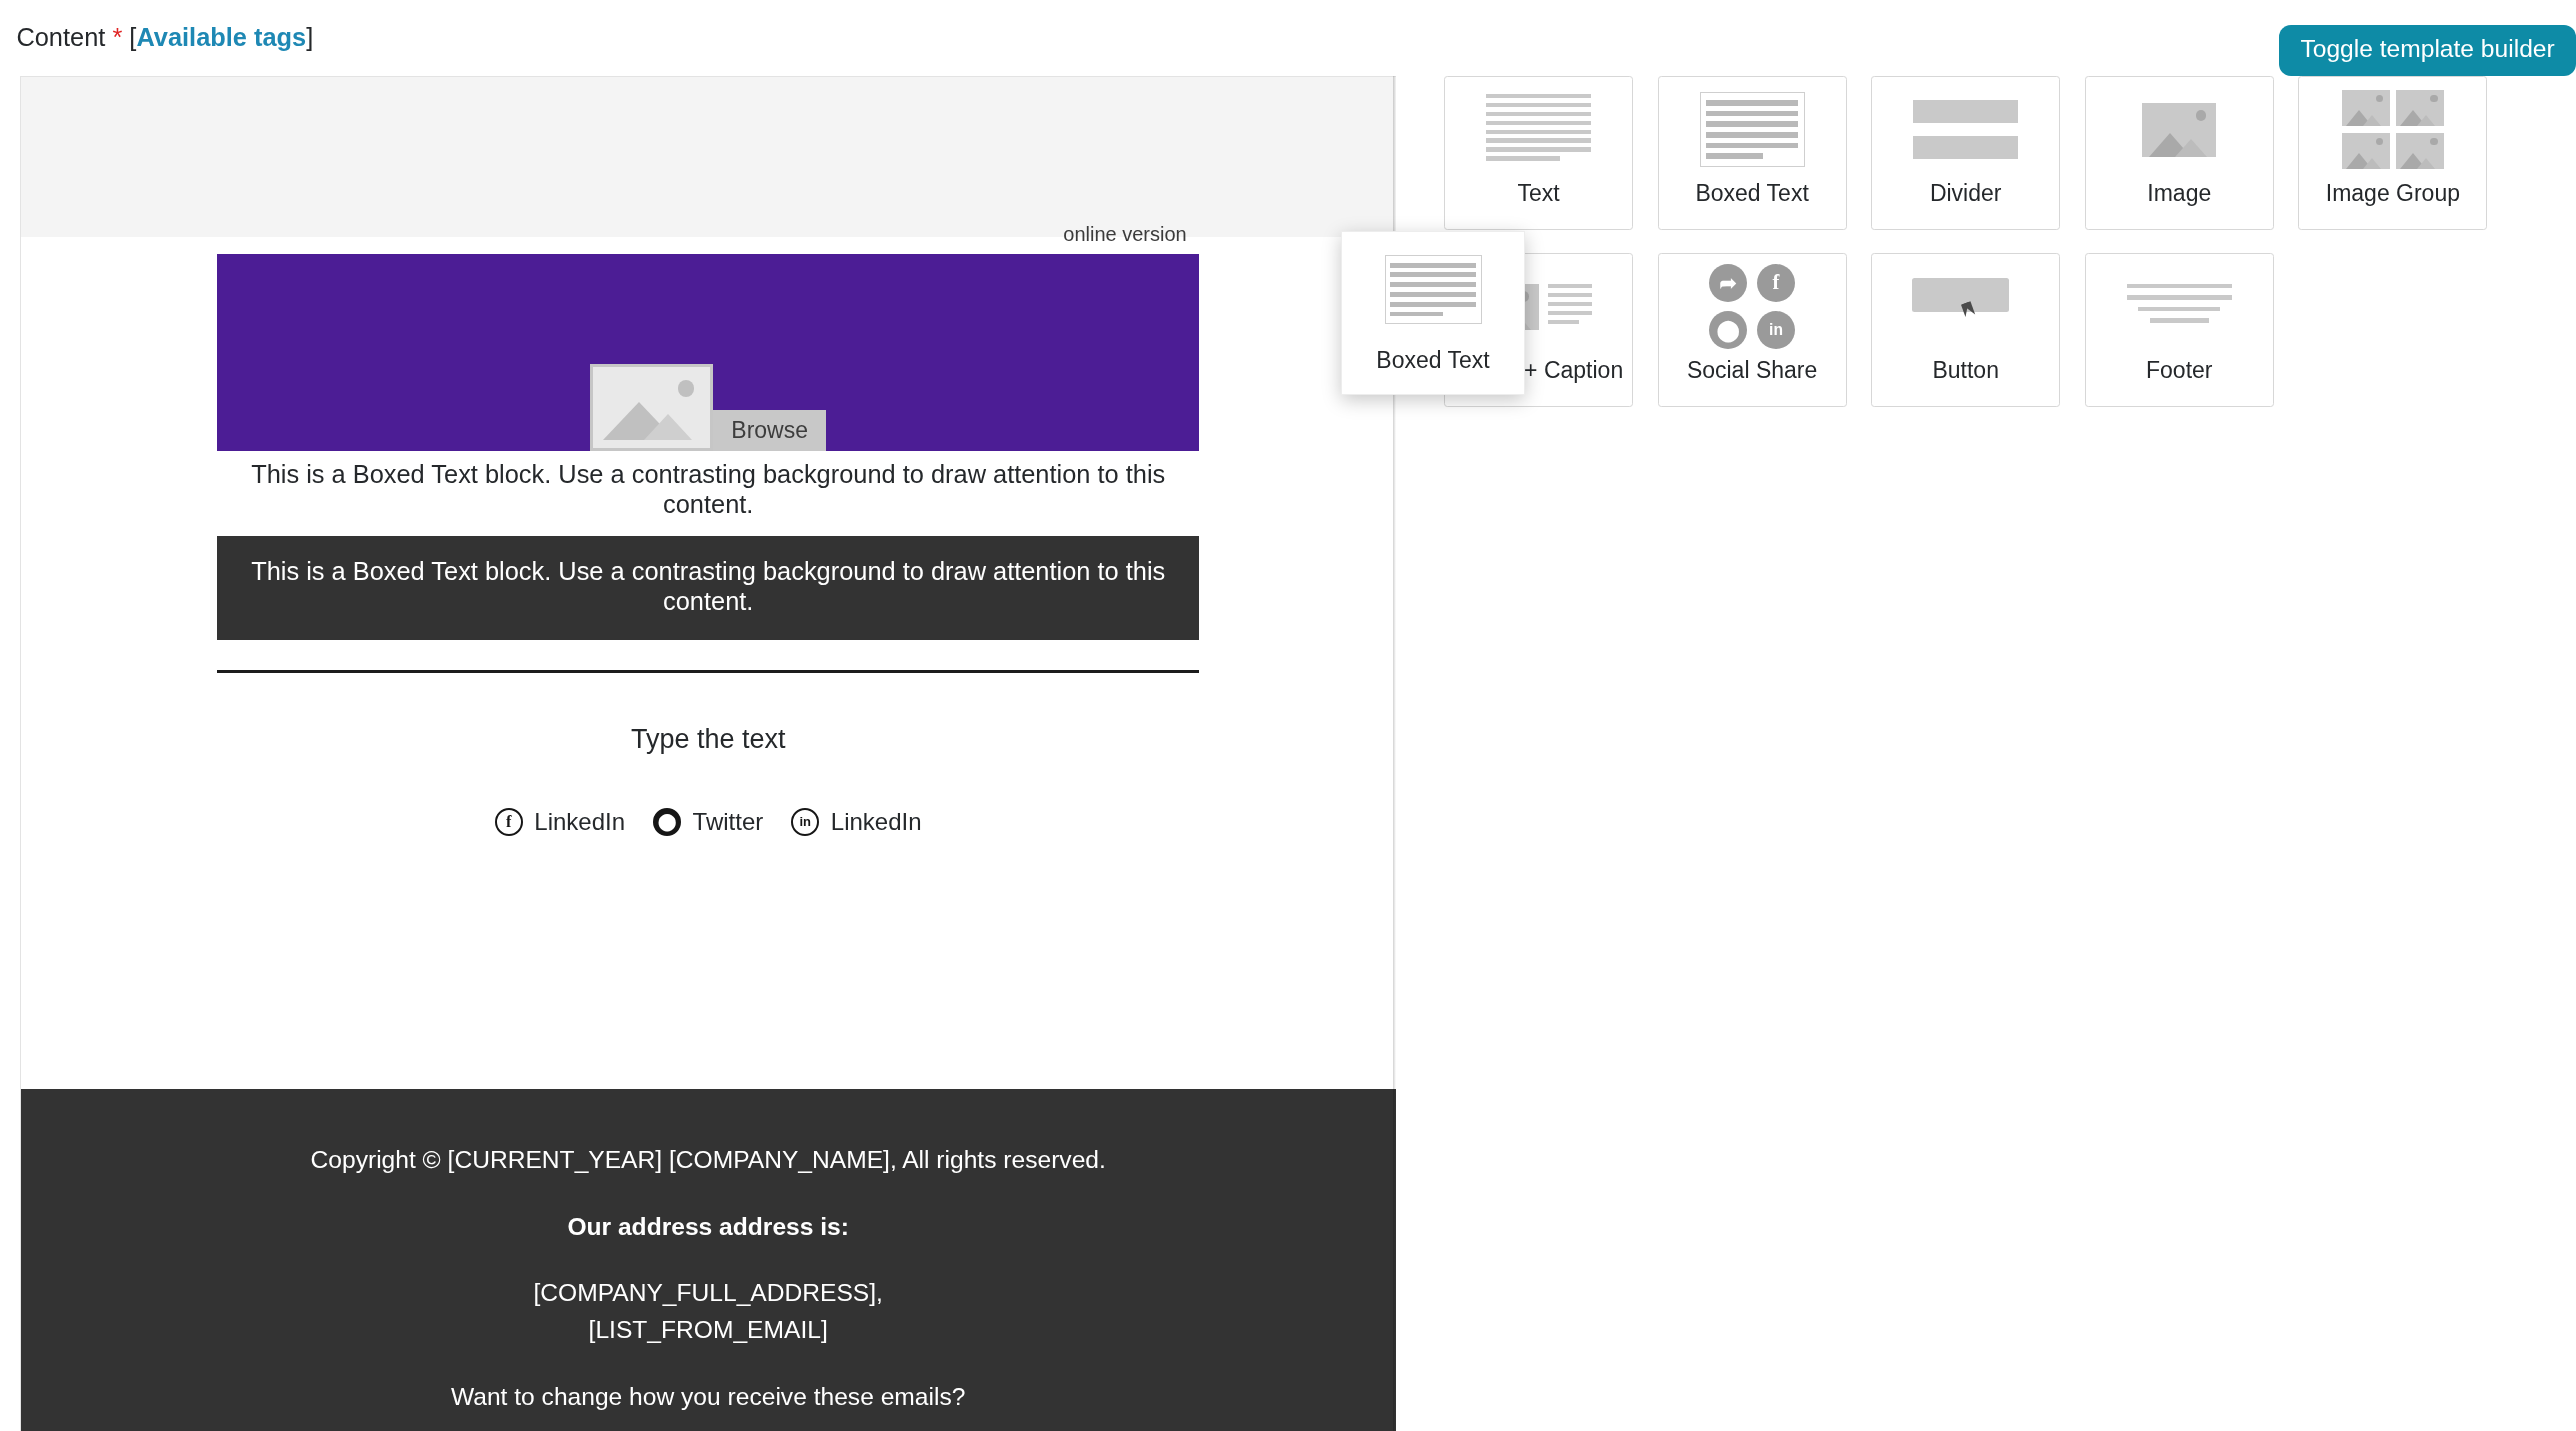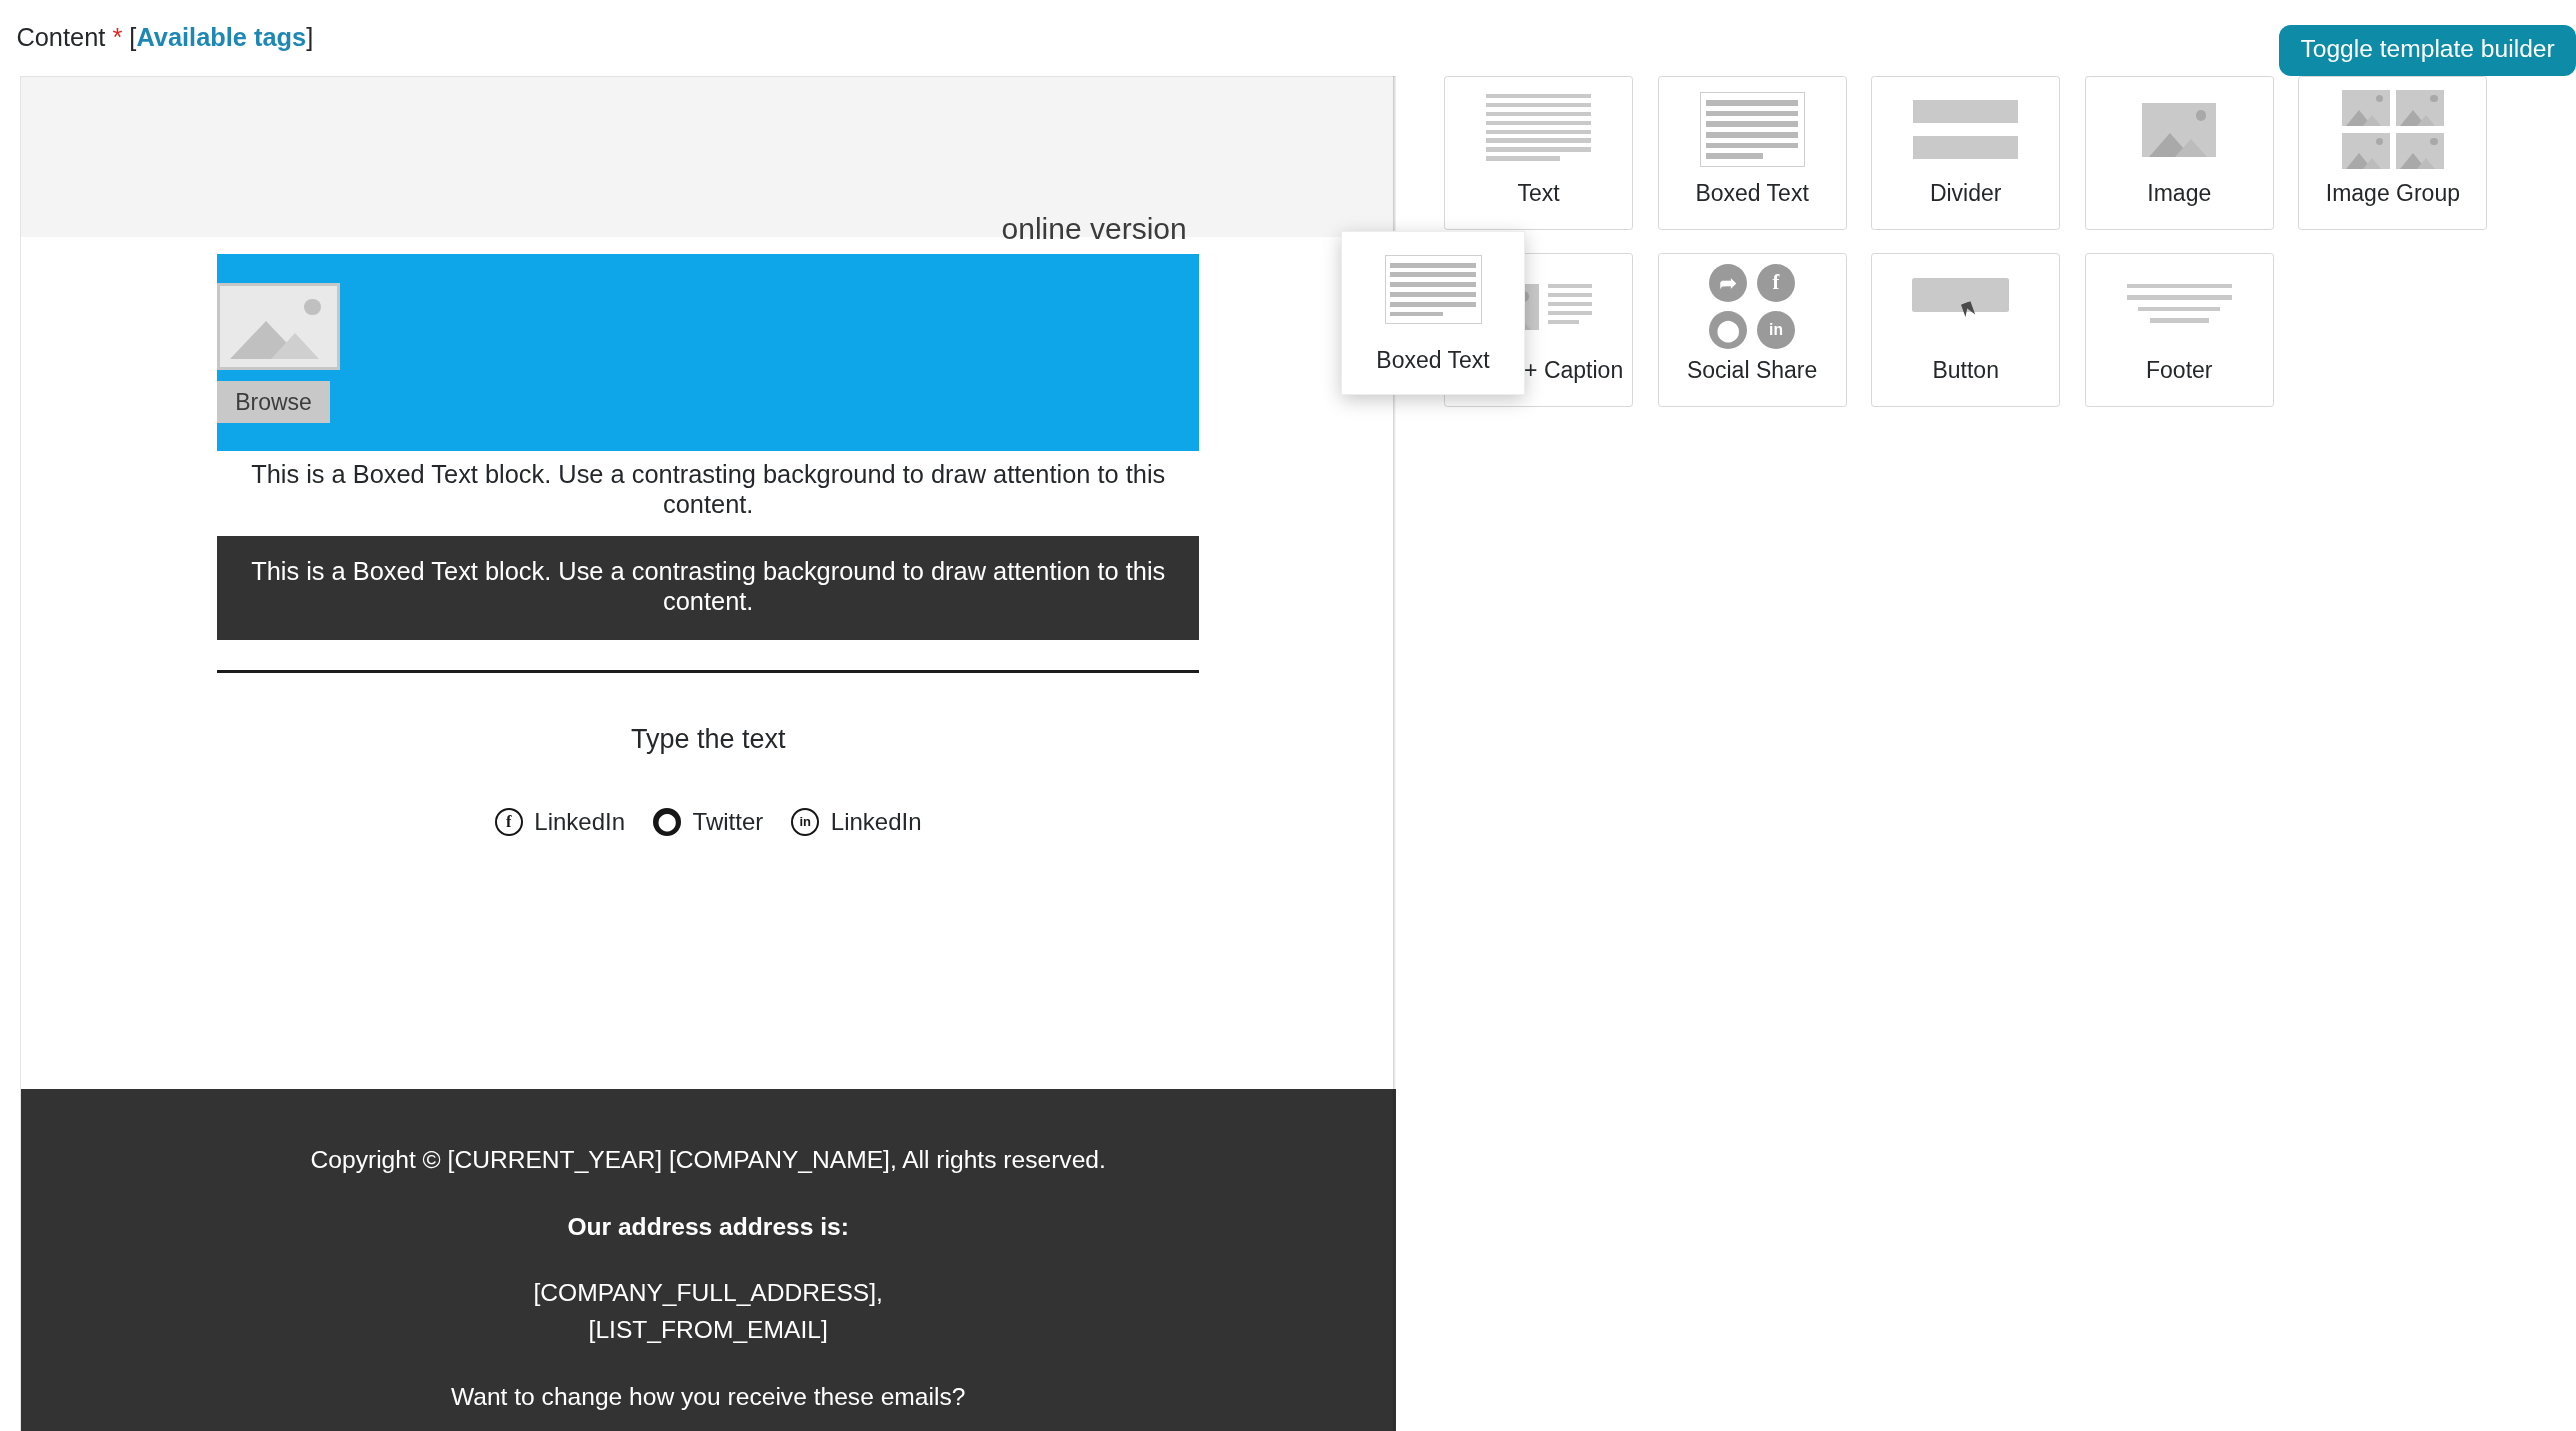--- a/index.html
+++ b/index.html
@@ -49,36 +49,35 @@
   }
 
   
   .preheader {
     height: 161px; background: #f4f4f4; position: relative;
     border-bottom: 0.8px solid #ffffff;
   }
   .preheader .online {
     position: absolute; right: 209px; top: 169px;
     transform: translateY(-100%);
-    font-size: 30px; color: #3b3b3b; margin-left: 16px;
+    font-size: 20px; color: #3b3b3b; margin-left: 16px;
   }
 
   
   .body-block { background: #ffffff; padding: 0; position: relative; height: 835px; }
 
   .inner { width: 982px; margin: 0 auto; }
 
   
   .img-block {
     margin-top: 16.4px;
     height: 197px;
-    background: #0ea5e9;
+    background: #4c1d95;
     position: relative;
-    display: flex; align-items: flex-start; justify-content: center;
-    flex-direction: column;
+    display: flex; align-items: flex-end; justify-content: center;
   }
   .img-ph {
     width: 123px; height: 87px; border: 3.3px solid #c6c6c6; background: #e9e9e9;
     position: relative; overflow: hidden;
   }
   .img-ph .mtn {
     position: absolute; left: 9.9px; bottom: 8.2px; width: 0; height: 0;
     border-left: 36px solid transparent; border-right: 36px solid transparent;
     border-bottom: 38px solid #c0c0c0;
   }

